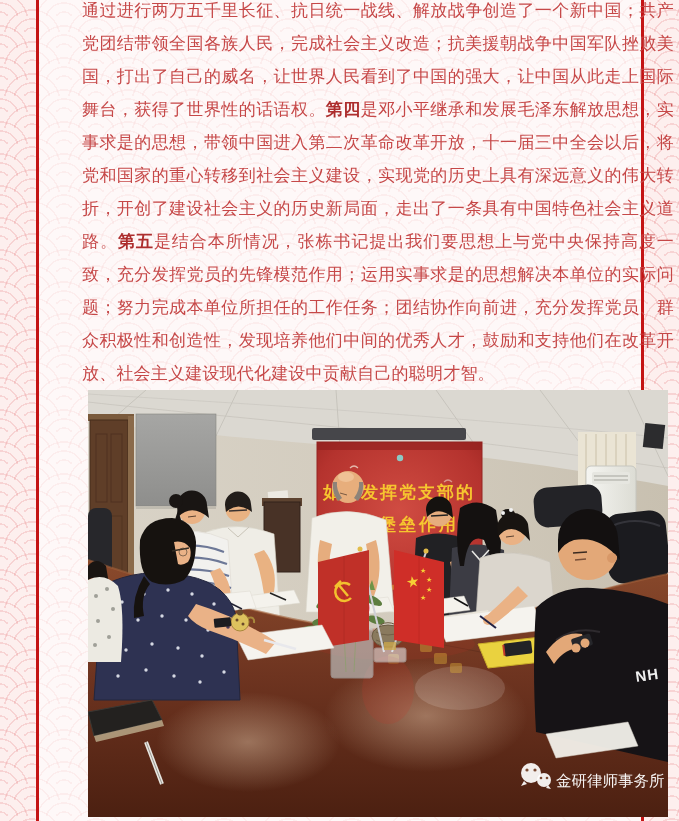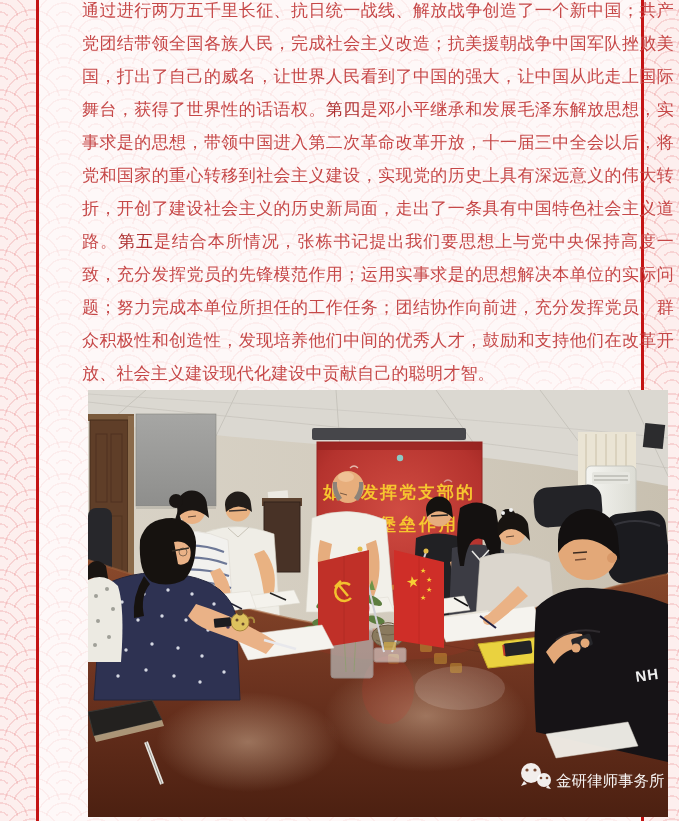--- a/index.html
+++ b/index.html
@@ -26,21 +26,21 @@
     border-left:3px solid var(--border-red);
     border-right:3px solid var(--border-red);
     background:rgba(255,253,253,.62);
   }
   .article{
     position:absolute;left:43px;top:-6px;width:592px;margin:0;
     font-size:17px;line-height:33px;letter-spacing:.2px;
     text-align:justify;color:#c64848;
     font-family:"Liberation Sans","DejaVu Sans",sans-serif;
   }
-  .article b{font-weight:400;color:#ad2e2e;}
+  .article b{font-weight:700;color:#ad2e2e;}
   .photo-frame{
     position:absolute;left:49px;top:390px;width:580px;height:427px;
     overflow:hidden;background:#6b3220;
   }
   .photo-frame svg{display:block;}
 </style>
 </head>
 <body>
 
 <div class="page">

